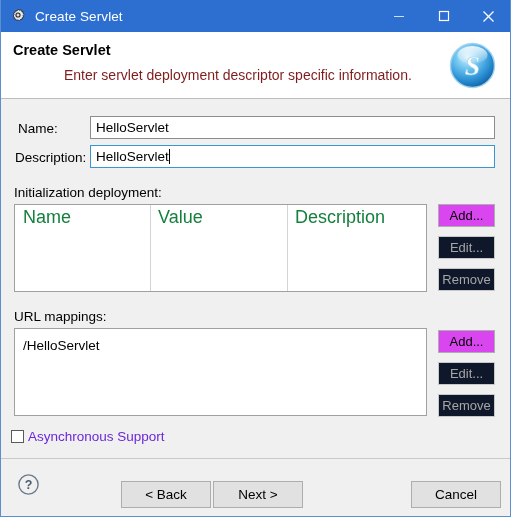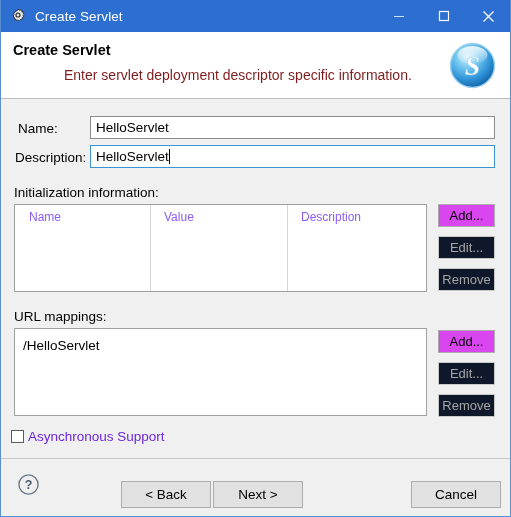--- a/index.html
+++ b/index.html
@@ -134,25 +134,25 @@
     background: #ffffff;
     border: 1px solid #a0a0a0;
     overflow: hidden;
   }
   .thead {
     position: relative;
     height: 24px;
     display: flex;
   }
   .th {
-    font-size: 12px;
-    color: #8b5cf6;
-    display: flex;
-    align-items: center;
-    padding-left: 14px;
+    font-size: 18px;
+    color: #15803d;
+    display: flex;
+    align-items: center;
+    padding-left: 8px;
     box-sizing: border-box;
     height: 100%;
   }
   .vdiv {
     position: absolute;
     top: 0;
     width: 1px;
     background: #d4d4d4;
   }
   .listitem {
@@ -307,21 +307,21 @@
     <div class="tfield" style="left:89px; top:17px; width:405px; height:23px;">
       <span>HelloServlet</span>
     </div>
 
     <div class="lbl" style="left:14px; top:51px;">Description:</div>
     <div class="tfield focused" style="left:89px; top:46px; width:405px; height:23px;">
       <span>HelloServlet</span>
         <span class="caret"></span>
     </div>
 
-    <div class="lbl" style="left:13px; top:86px;">Initialization information:</div>
+    <div class="lbl" style="left:13px; top:86px;">Initialization deployment:</div>
 
     <div class="box" style="left:13px; top:105px; width:413px; height:88px;">
       <div class="thead">
         <div class="th" style="width:135px;">Name</div>
         <div class="th" style="width:137px;">Value</div>
         <div class="th" style="width:139px;">Description</div>
       </div>
       <div class="vdiv" style="left:135px; height:86px;"></div>
       <div class="vdiv" style="left:272px; height:86px;"></div>
     </div>

